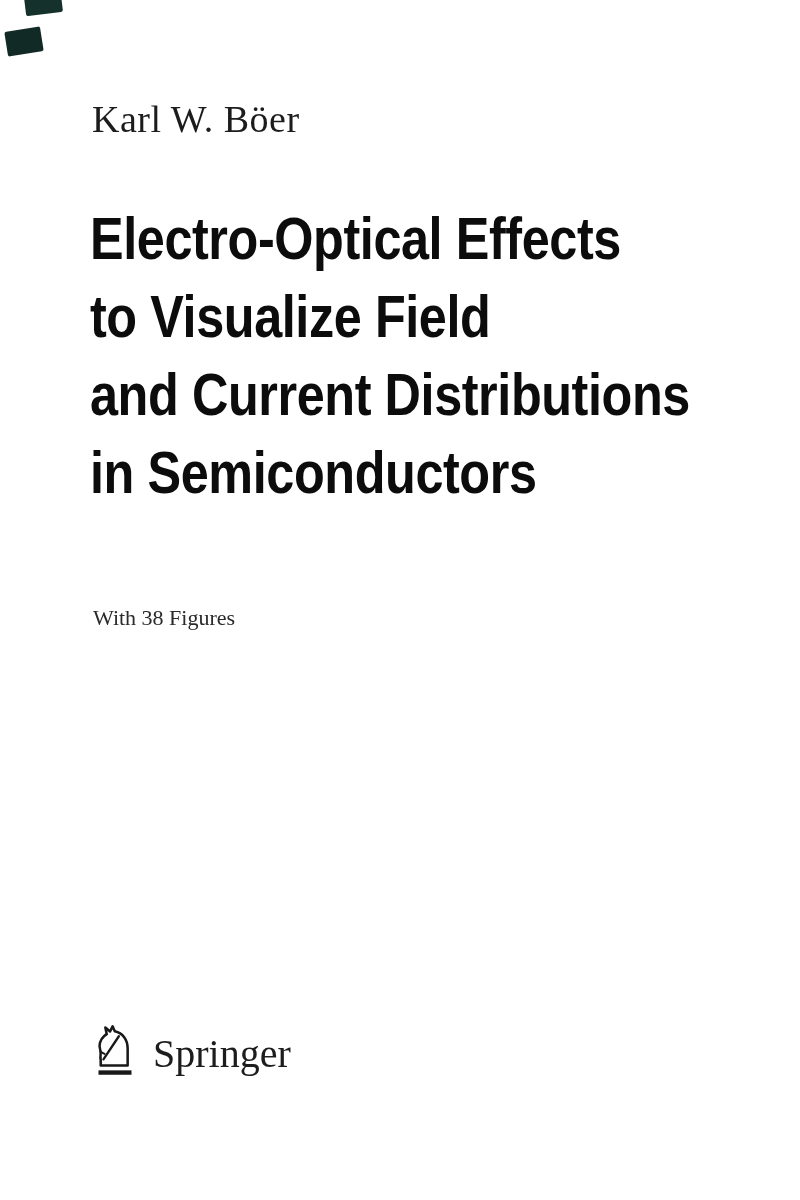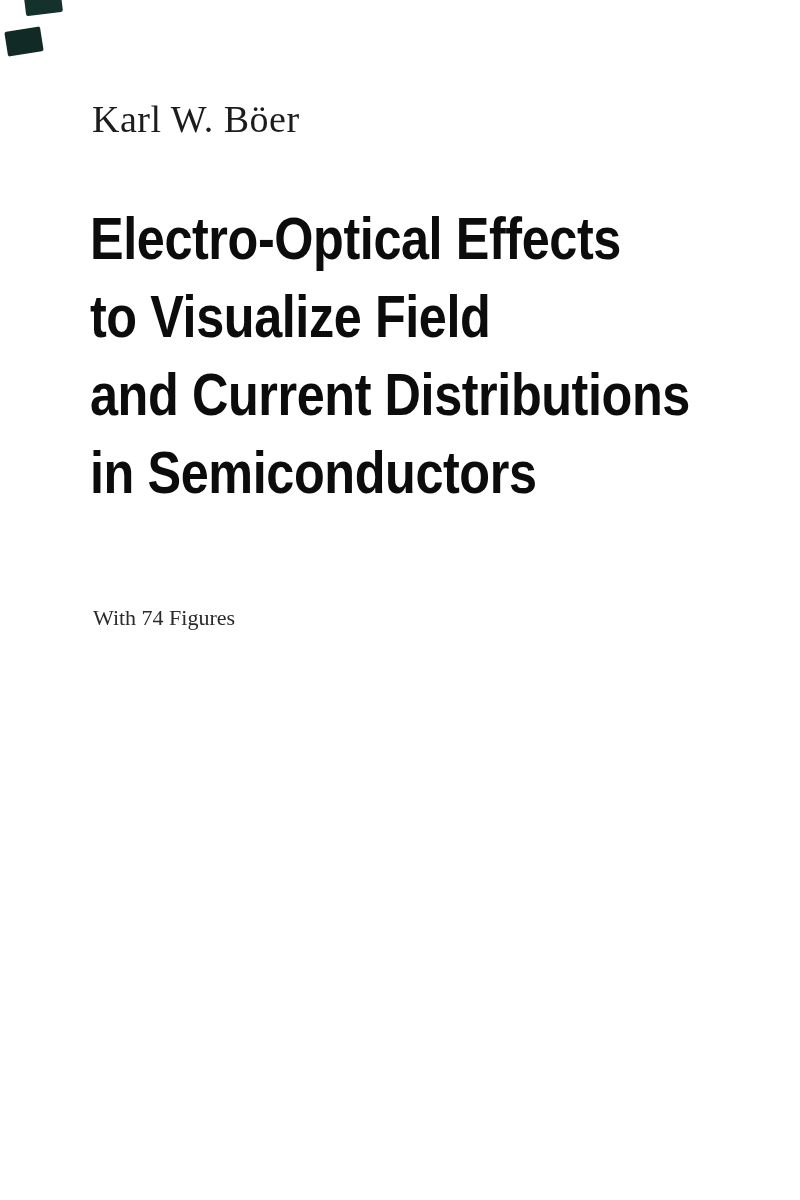--- a/index.html
+++ b/index.html
@@ -104,16 +104,40 @@
 
   <div class="author">Karl W. Böer</div>
 
   <div class="title">
     <span class="title-line">Electro-Optical Effects</span>
     <span class="title-line">to Visualize Field</span>
     <span class="title-line">and Current Distributions</span>
     <span class="title-line">in Semiconductors</span>
   </div>
 
-  <div class="figures-note">With 74 Figures</div>
+  <div class="figures-note">With 38 Figures</div>
 
+  <div class="publisher-logo">
+    <svg class="knight" viewBox="0 0 40 50" xmlns="http://www.w3.org/2000/svg">
+
+      <path d="M 7 39
+               L 7 34
+               C 6 30 8 27.5 6.5 24.5
+               C 5 21 6.5 15.5 10 12.5
+               C 10.8 11.8 11.6 11.2 12.5 10.6
+               L 11.2 4.5
+               L 15.5 8.2
+               L 17.8 3.5
+               L 19.8 8
+               C 27 9.5 31.5 15.5 31.5 23.5
+               L 31.5 39
+               Z" fill="none" stroke="#191919" stroke-width="2.3" stroke-linejoin="round" stroke-linecap="round"></path>
+
+      <path d="M 9.5 33.5 L 23.5 12.5" fill="none" stroke="#191919" stroke-width="2.1" stroke-linecap="round"></path>
+
+      <path d="M 6.5 26.5 L 10.5 28.5" fill="none" stroke="#191919" stroke-width="1.8" stroke-linecap="round"></path>
+
+      <rect x="5" y="43.5" width="30" height="4" fill="#191919"></rect>
+    </svg>
+    <div class="publisher-name">Springer</div>
+  </div>
 
 </div>
 
 </body></html>

